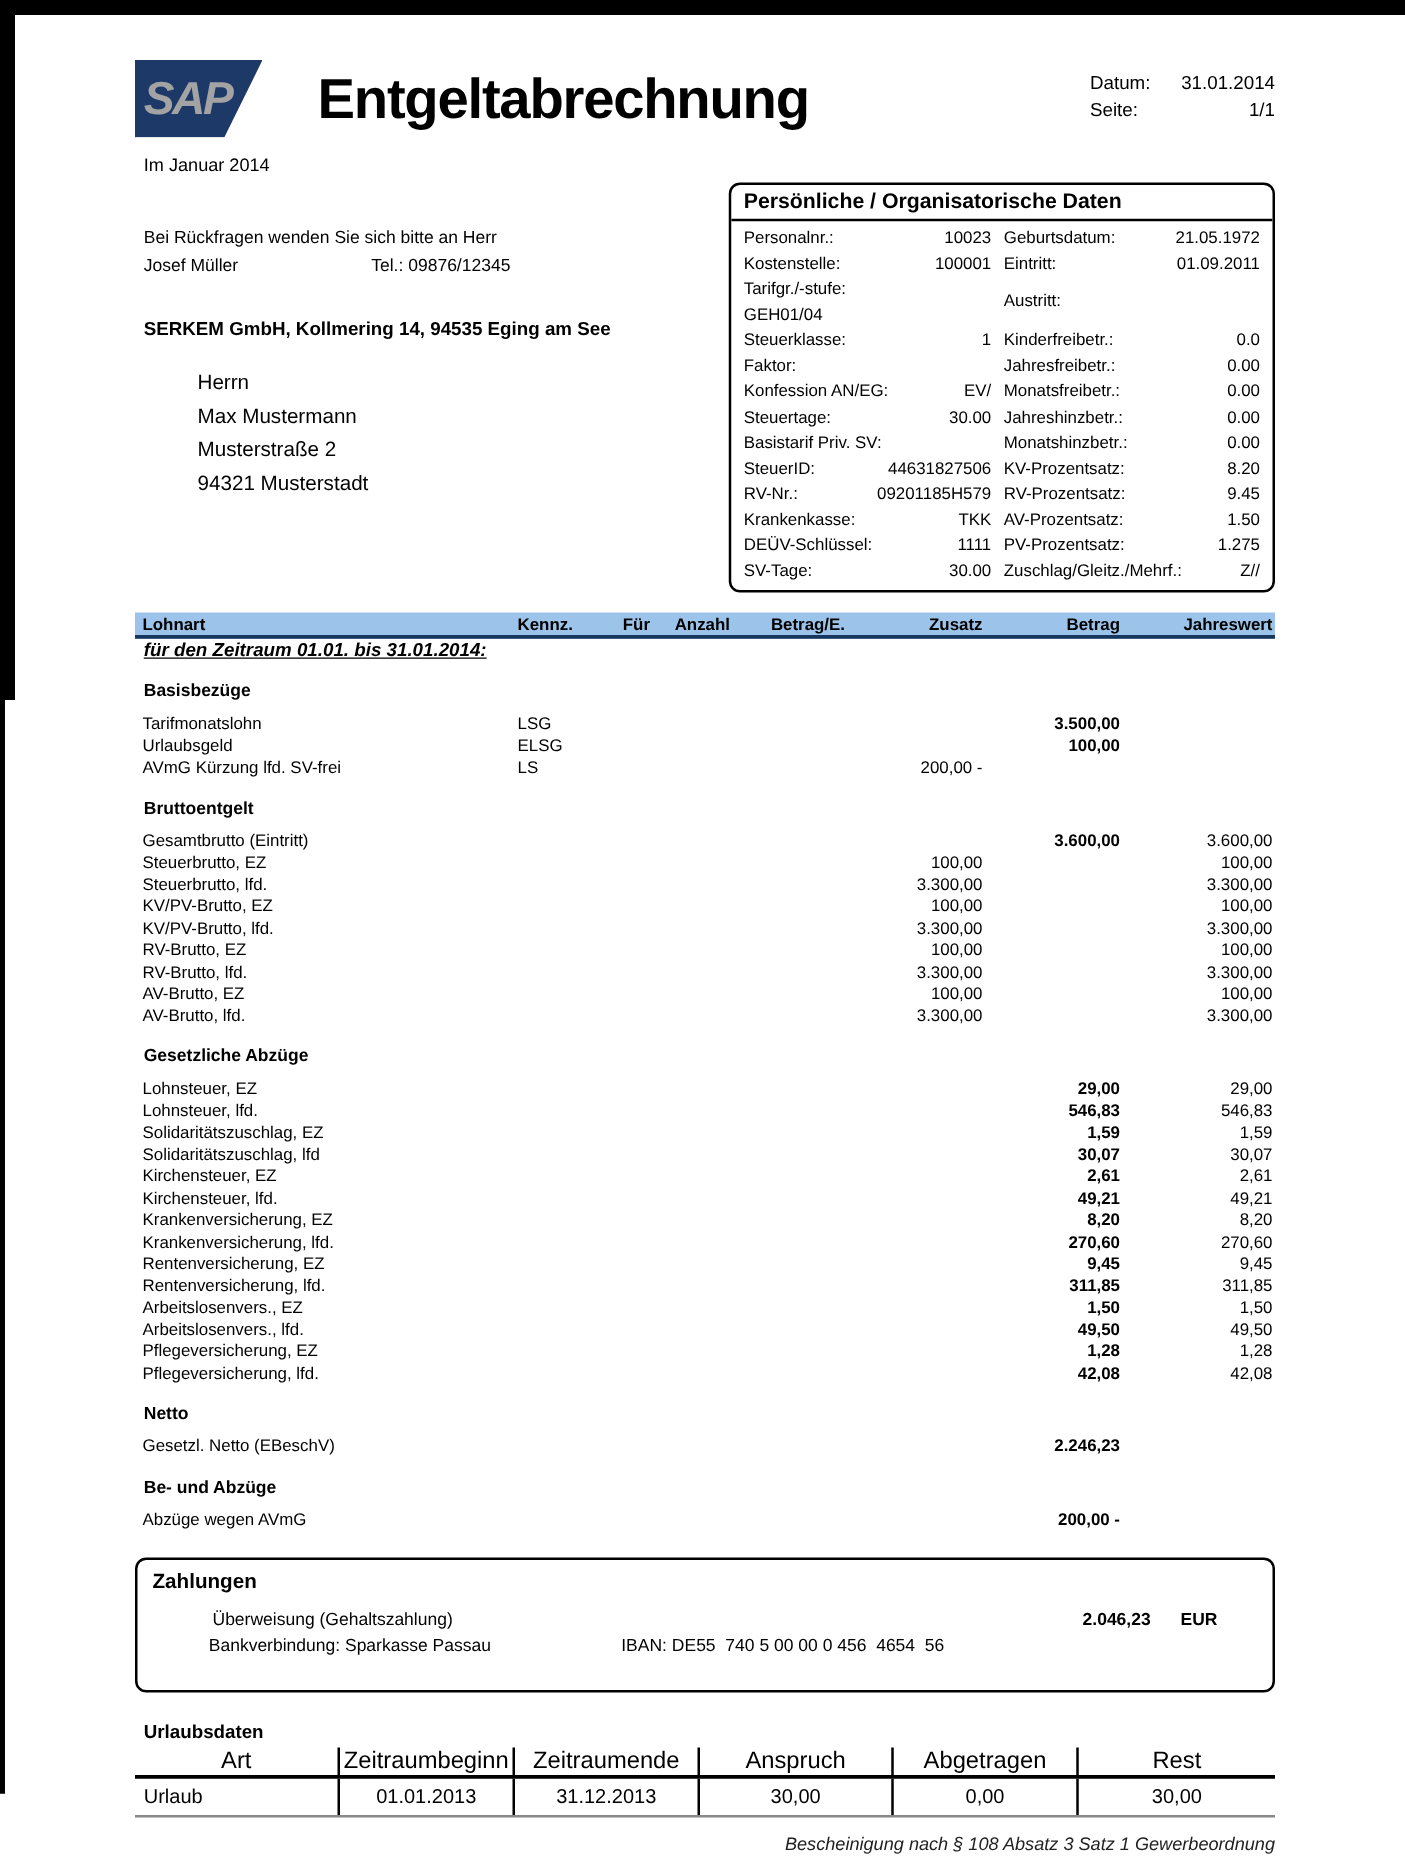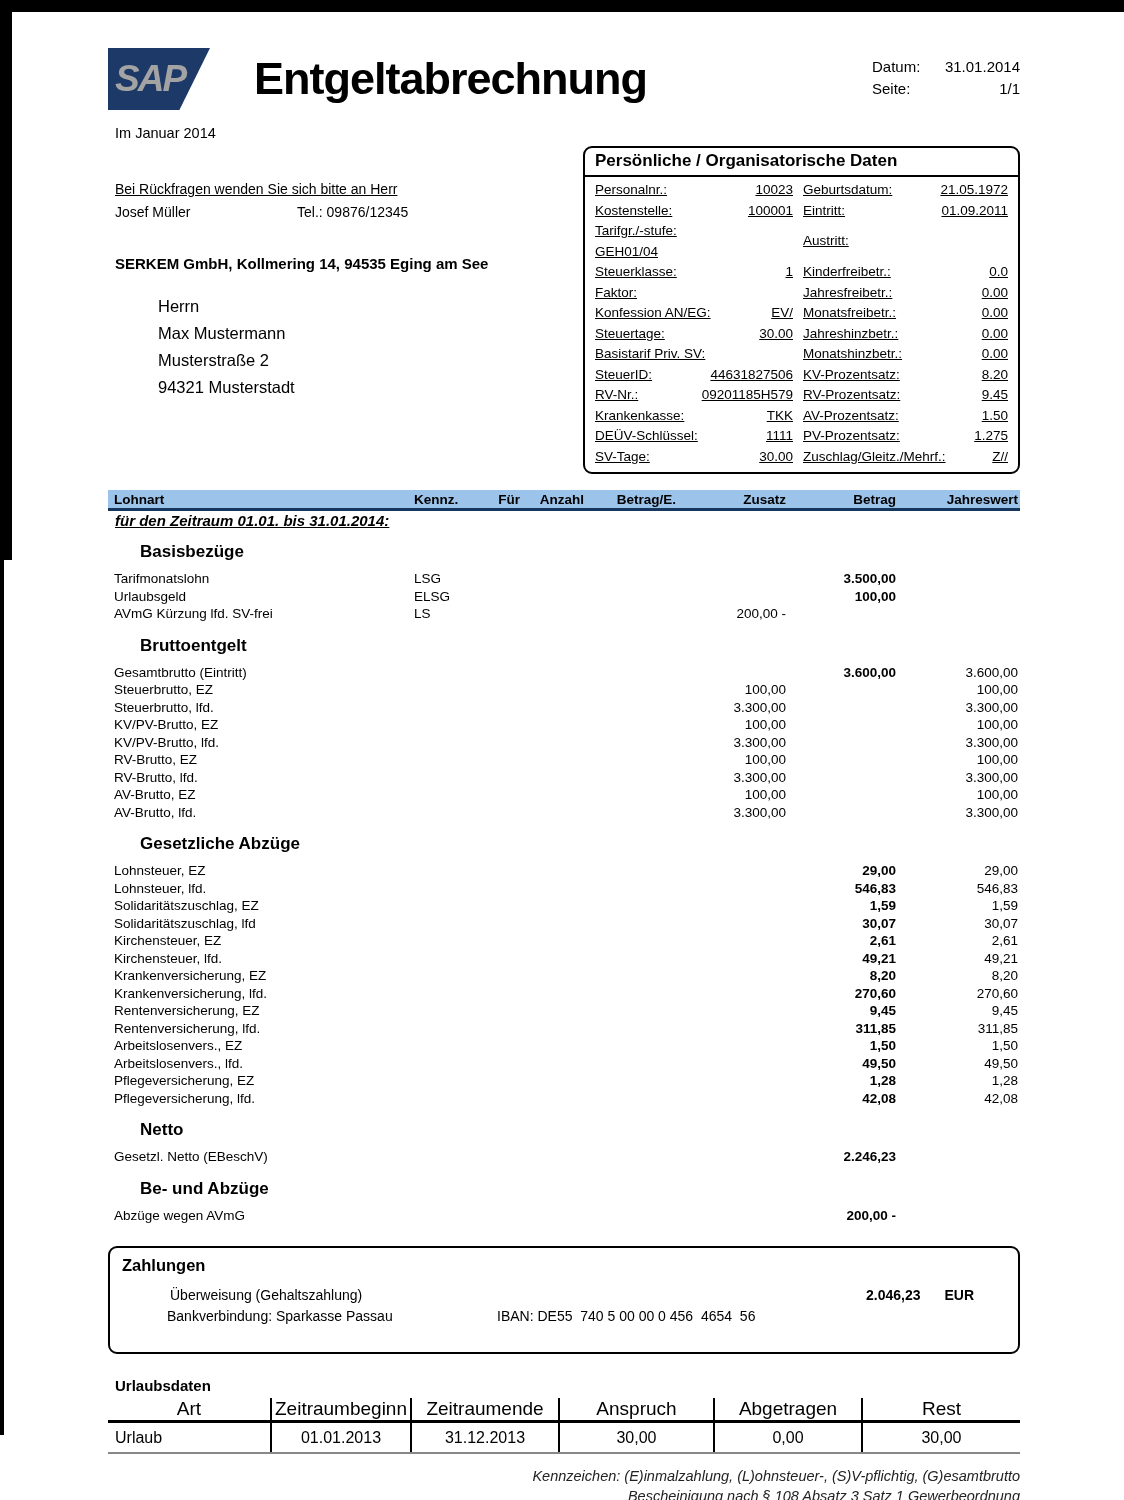--- a/index.html
+++ b/index.html
@@ -19,46 +19,46 @@
               font-weight:bold; font-style:italic; font-size:37px; letter-spacing:-2px; }
   .doc-title { margin-left:44px; font-size:45px; font-weight:bold; letter-spacing:-1px; line-height:62px; }
   .hdr-meta { margin-left:auto; width:148px; margin-top:8px; font-size:15px; }
   .hdr-meta .mrow { display:flex; justify-content:space-between; line-height:22px; }
 
   .month-line { margin-top:13px; padding-left:7px; font-size:14.5px; }
 
   
   .cols { display:flex; margin-top:5px; }
   .left-col { flex:1; padding-left:7px; font-size:14px; }
-  .contact1 { margin-top:35px;text-decoration:underline; }
+  .contact1 { margin-top:35px; }
   .contact2 { display:flex; margin-top:7px; }
   .contact2 .cname { width:182px; }
   .company { margin-top:35px; font-size:15px; font-weight:bold; }
   .addr { margin-top:21px; font-size:16.5px; line-height:27px;margin-left:43px; }
 
   .pbox { width:437px; border:2px solid #000; border-radius:9px; overflow:hidden; align-self:flex-start; }
   .pbox-title { font-size:17px; font-weight:bold; padding:3px 10px 4px; border-bottom:2px solid #000; }
   .pbox-rows { padding:3px 10px 5px; font-size:13.5px; }
-  .prow { display:flex; align-items:center; line-height:20.5px;text-decoration:underline; }
+  .prow { display:flex; align-items:center; line-height:20.5px; }
   .lgroup { width:198px; display:flex; }
   .lgroup .lv { flex:1; text-align:right; white-space:pre; }
   .lgroup .ll .l2 { display:block; }
   .pgap { width:10px; }
   .rgroup { flex:1; display:flex; }
   .rgroup .rv { flex:1; text-align:right; white-space:pre; }
 
   
   .trow { display:grid; grid-template-columns:300px 72px 34px 64px 92px 110px 110px 122px; padding:0 6px; }
   .trow span { overflow:visible; white-space:pre; }
   .cr { text-align:right; }
   .thead { background:#9cc3ea; height:21px; align-items:center; border-bottom:3px solid #17365d;
            font-weight:bold; font-size:13.5px; margin-top:16px; }
   .zeitraum { margin-top:1px; padding-left:7px; font-size:15px; font-weight:bold; font-style:italic;
               text-decoration:underline; line-height:17px; }
-  .sec-title { margin-top:13px; padding-left:7px; font-size:17px; font-weight:bold; line-height:20px;margin-left:25px; }
+  .sec-title { margin-top:13px; padding-left:7px; font-size:14px; font-weight:bold; line-height:20px; }
   .sec-rows { margin-top:8px; font-size:13.5px; }
   .sec-rows .trow { line-height:17.5px; }
   .c-betrag { font-weight:bold; }
 
   
   .paybox { margin-top:22px; border:2px solid #000; border-radius:9px; height:108px; padding:8px 0 0 12px; }
   .paybox-title { font-size:16.5px; font-weight:bold; }
   .payrow1 { display:flex; margin-top:12px; font-size:14px; }
   .payrow1 .plabel { margin-left:48px; }
   .payrow1 .pamt { margin-left:auto; font-weight:bold; padding-right:44px; }
@@ -665,17 +665,16 @@
     <span>Urlaub</span>
         <span>01.01.2013</span>
         <span>31.12.2013</span>
         <span>30,00</span>
         <span>0,00</span>
         <span>30,00</span>
       </div>
   </div>
 
   <div class="footer">
-    <div>Kennzeichen: (E)inmalzahlung, (L)ohnsteuer-, (S)V-pflichtig, (G)esamtbrutto</div>
     <div>Bescheinigung nach § 108 Absatz 3 Satz 1 Gewerbeordnung</div>
   </div>
 
 </div>
 
 </body></html>

